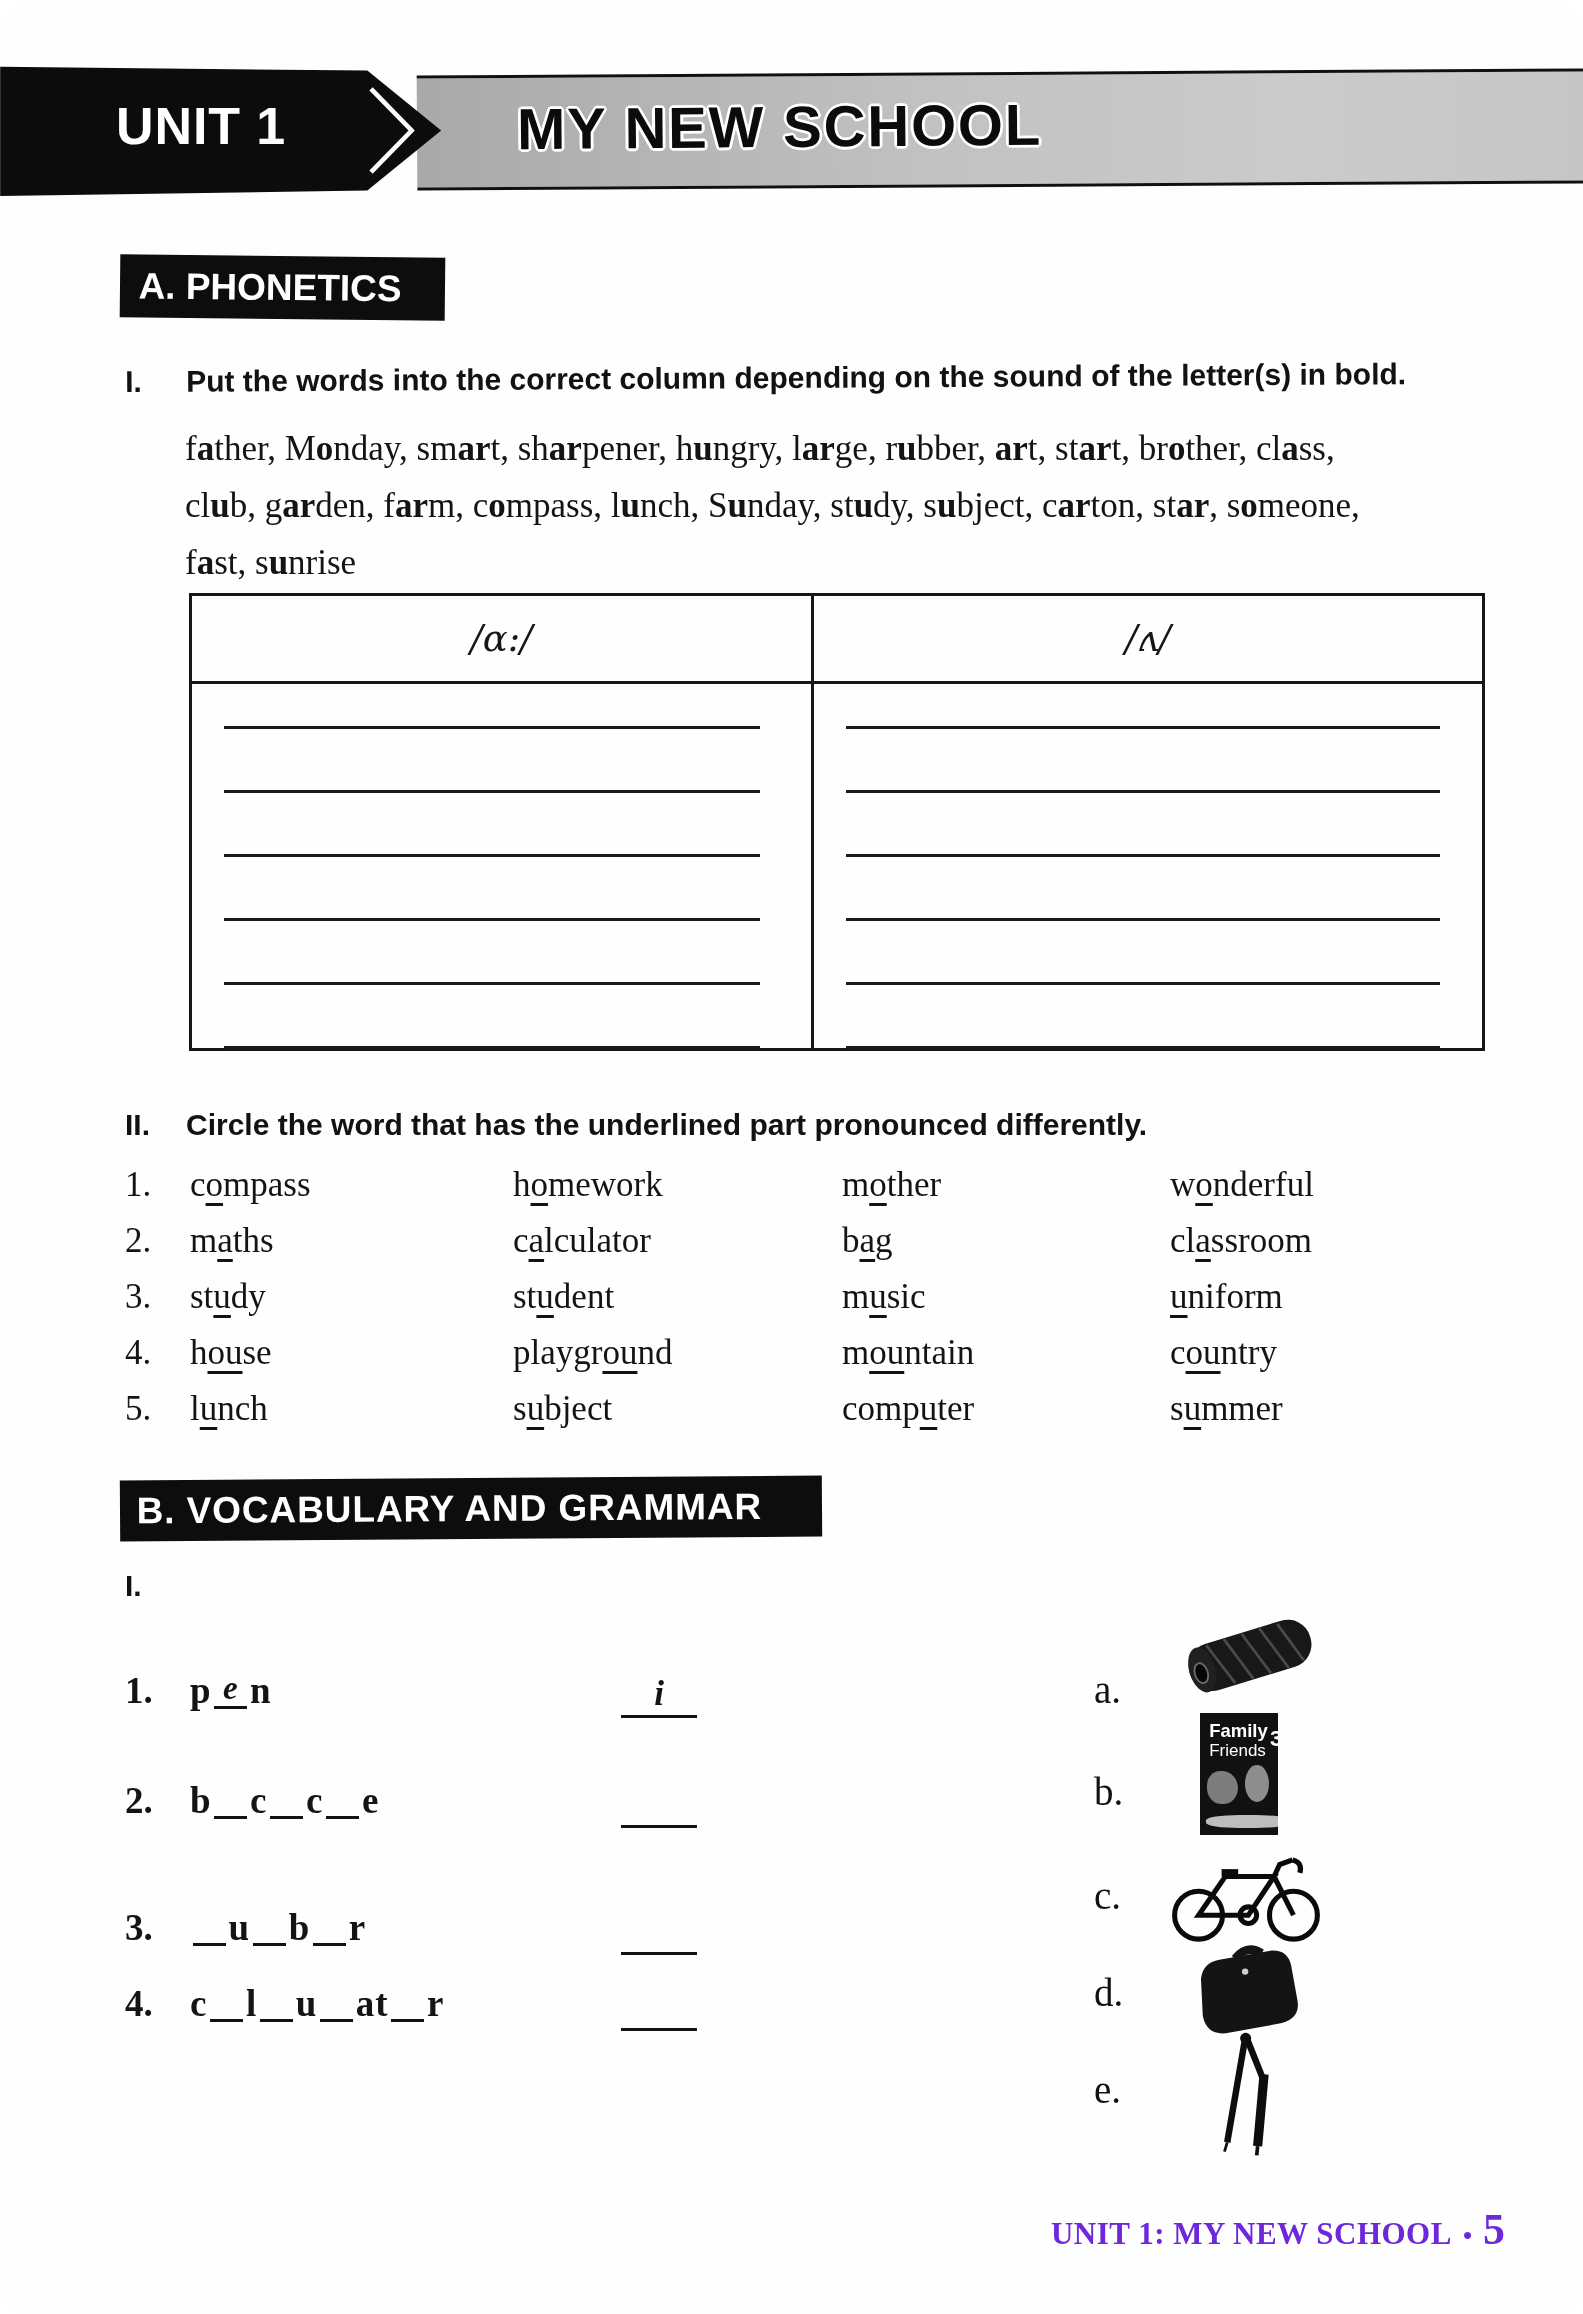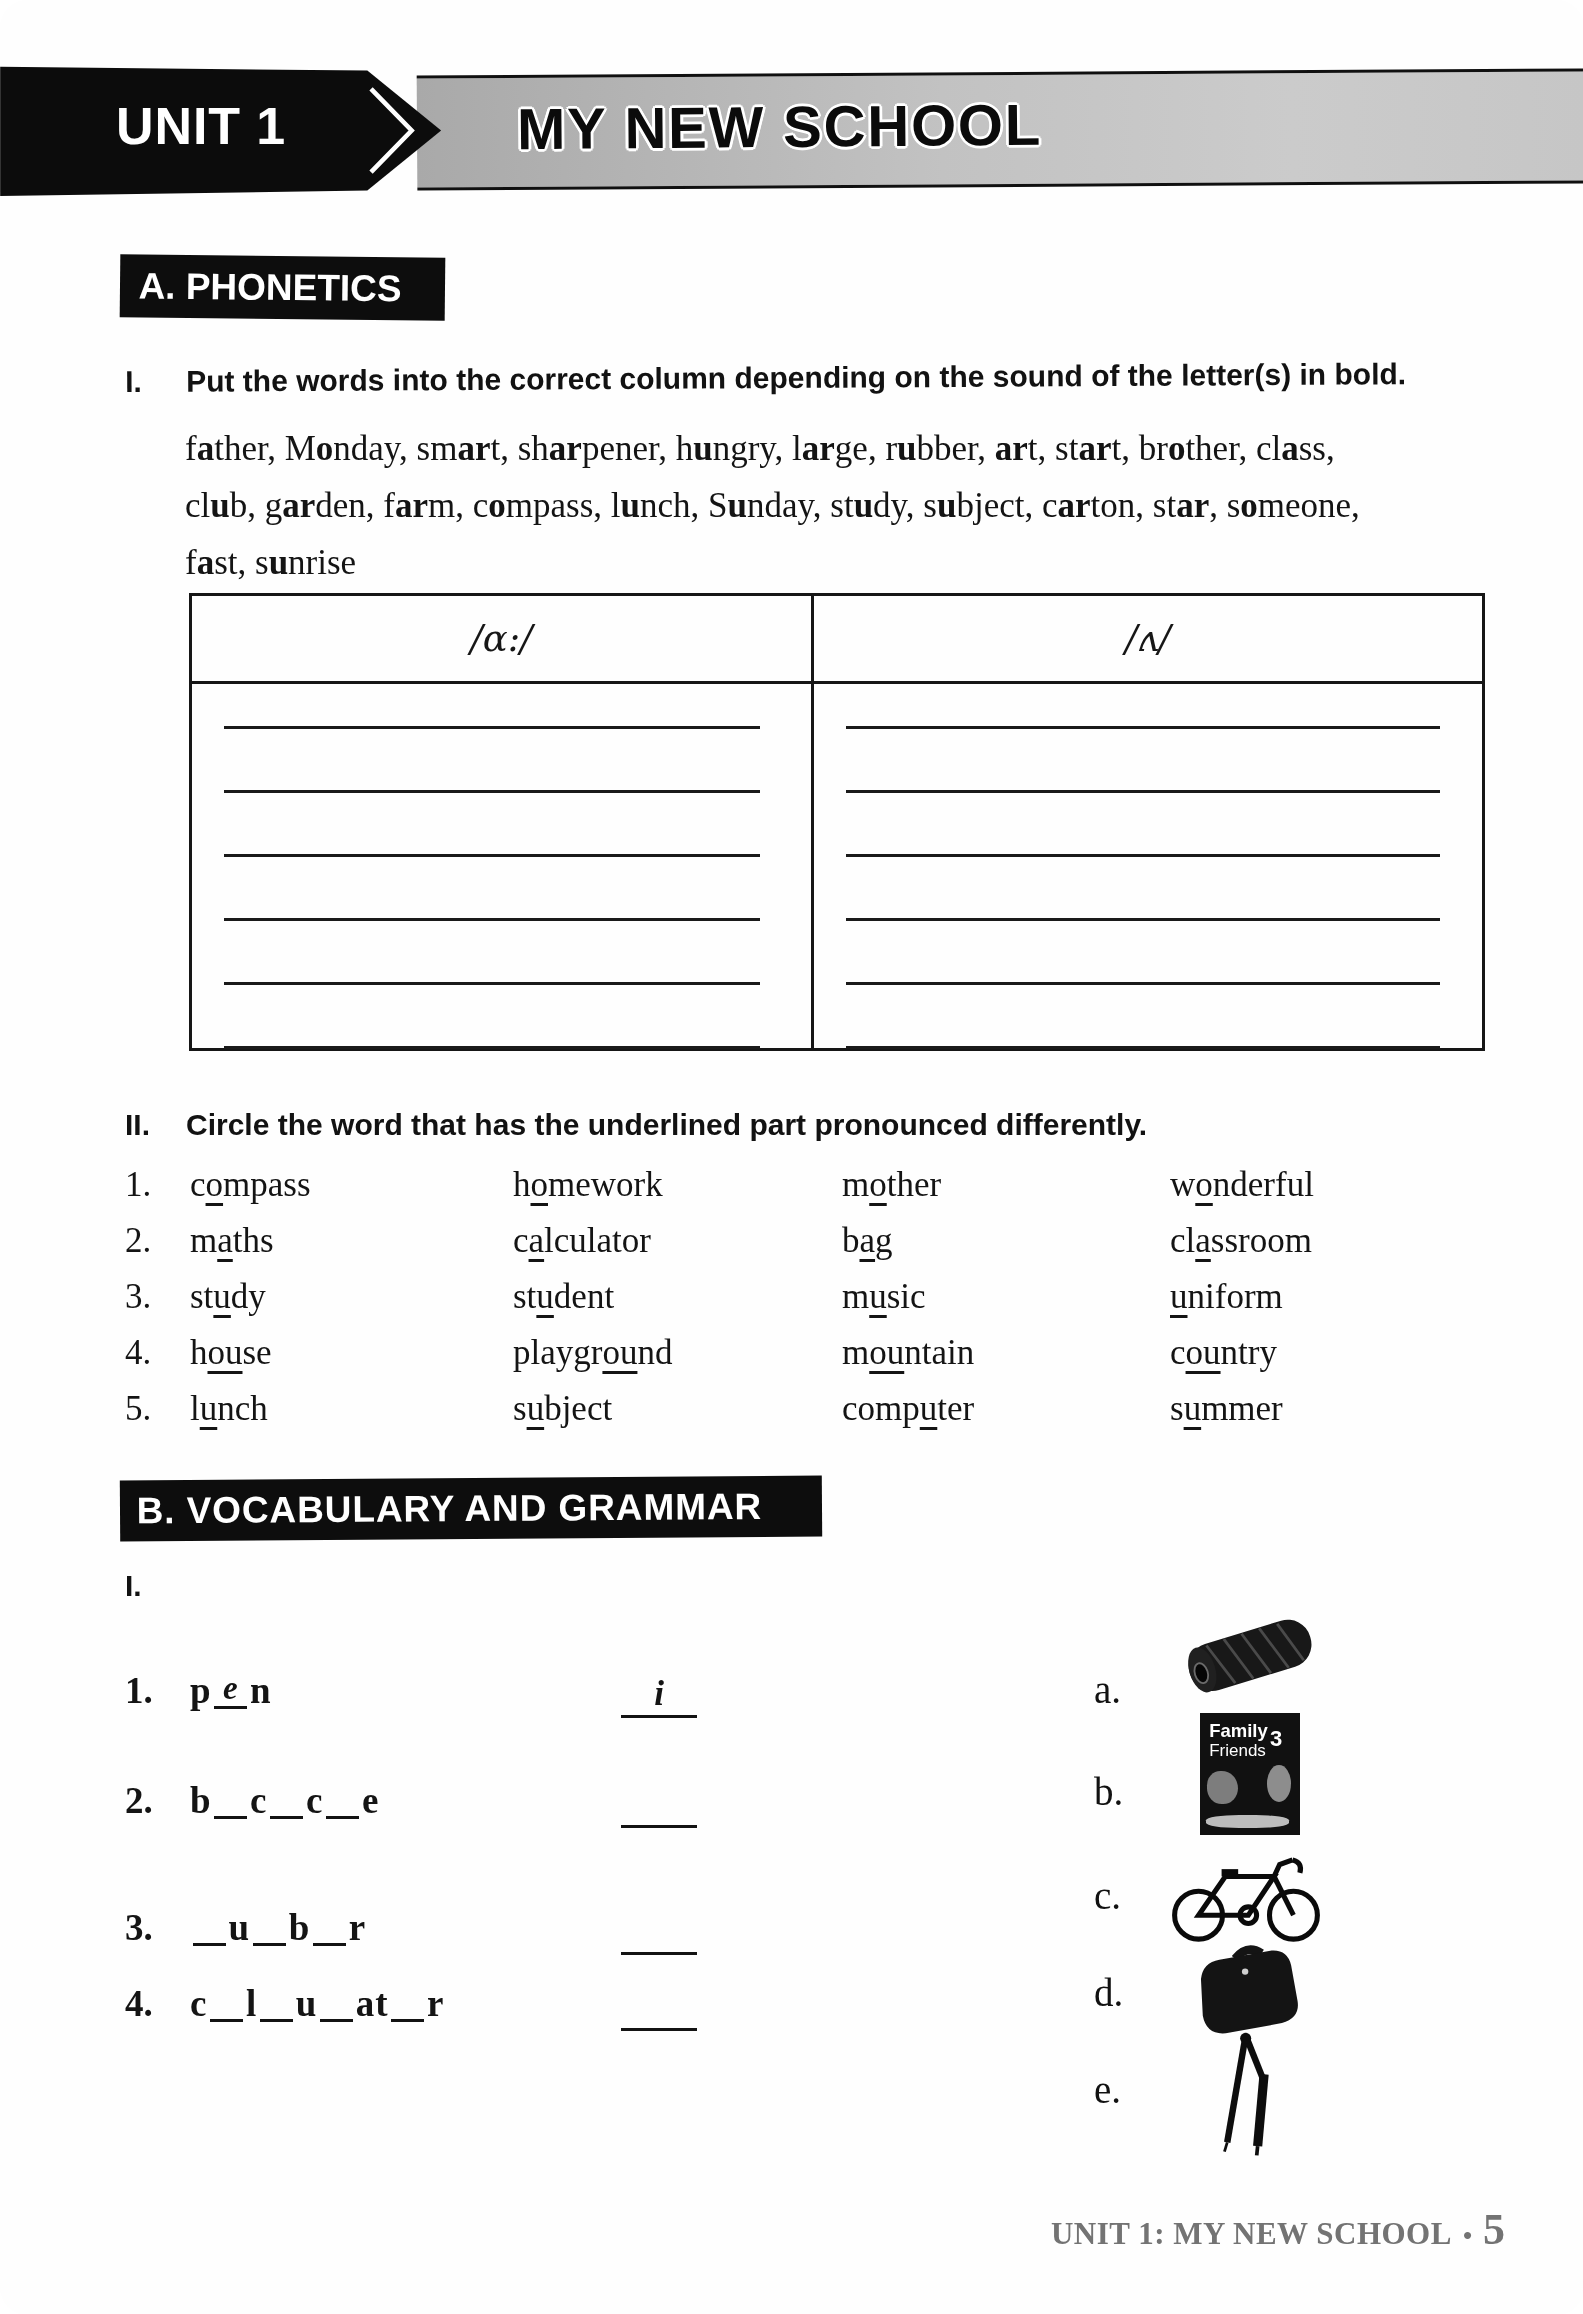--- a/index.html
+++ b/index.html
@@ -80,35 +80,35 @@
     border-bottom:3.2px solid #131313;}
   .answer-letter{position:absolute;left:0;right:0;bottom:3.7px;text-align:center;
     font-style:italic;font-size:35px;line-height:1;}
 
   .opt-letter{position:absolute;left:1094px;font-size:39px;color:#111;}
   .opt-1{top:1667px;} .opt-2{top:1769px;} .opt-3{top:1873px;} .opt-4{top:1970px;} .opt-5{top:2067px;}
 
   
   .img{position:absolute;}
   .img-pencilcase{left:1174px;top:1604px;width:148px;height:102px;}
-  .img-book{left:1200px;top:1713px;width:100px;height:122px;background:#111;
+  .img-book{left:1200px;top:1713px;width:78px;height:122px;background:#111;
     color:#fff;font-family:"Liberation Sans",sans-serif;overflow:hidden;}
   .book-t1{position:absolute;left:9.2px;top:7.4px;font-size:18.5px;font-weight:800;}
   .book-t2{position:absolute;left:9.2px;top:28px;font-size:17px;font-weight:400;}
   .book-n{position:absolute;left:70px;top:13px;font-size:22px;font-weight:800;}
   .book-blob1{position:absolute;left:7.4px;bottom:31px;width:31px;height:33px;background:#7d7d7d;border-radius:45% 55% 50% 50%;}
   .book-blob2{position:absolute;right:9.2px;bottom:33px;width:24px;height:37px;background:#8d8d8d;border-radius:50%;}
   .book-blob3{position:absolute;left:5.5px;bottom:7.4px;width:83px;height:13px;background:#bdbdbd;border-radius:40%;}
   .img-bicycle{left:1170px;top:1844px;width:152px;height:100px;}
   .img-bag{left:1184px;top:1944px;width:125px;height:92px;}
   .img-compass{left:1215px;top:2030px;width:65px;height:129px;}
 
   
   .footer{position:absolute;top:2204px;right:79px;display:flex;align-items:baseline;gap:11px;
-    font-family:"Liberation Serif",serif;font-weight:700;color:#737373;}
+    font-family:"Liberation Serif",serif;font-weight:700;color:#6d28d9;}
   .footer-text{font-size:31px;letter-spacing:0.5px;}
   .footer-sep{font-size:26px;}
   .footer-page{font-size:44px;}
 </style>
 </head>
 <body>
 
 <div class="page">
 
   <div class="banner">

